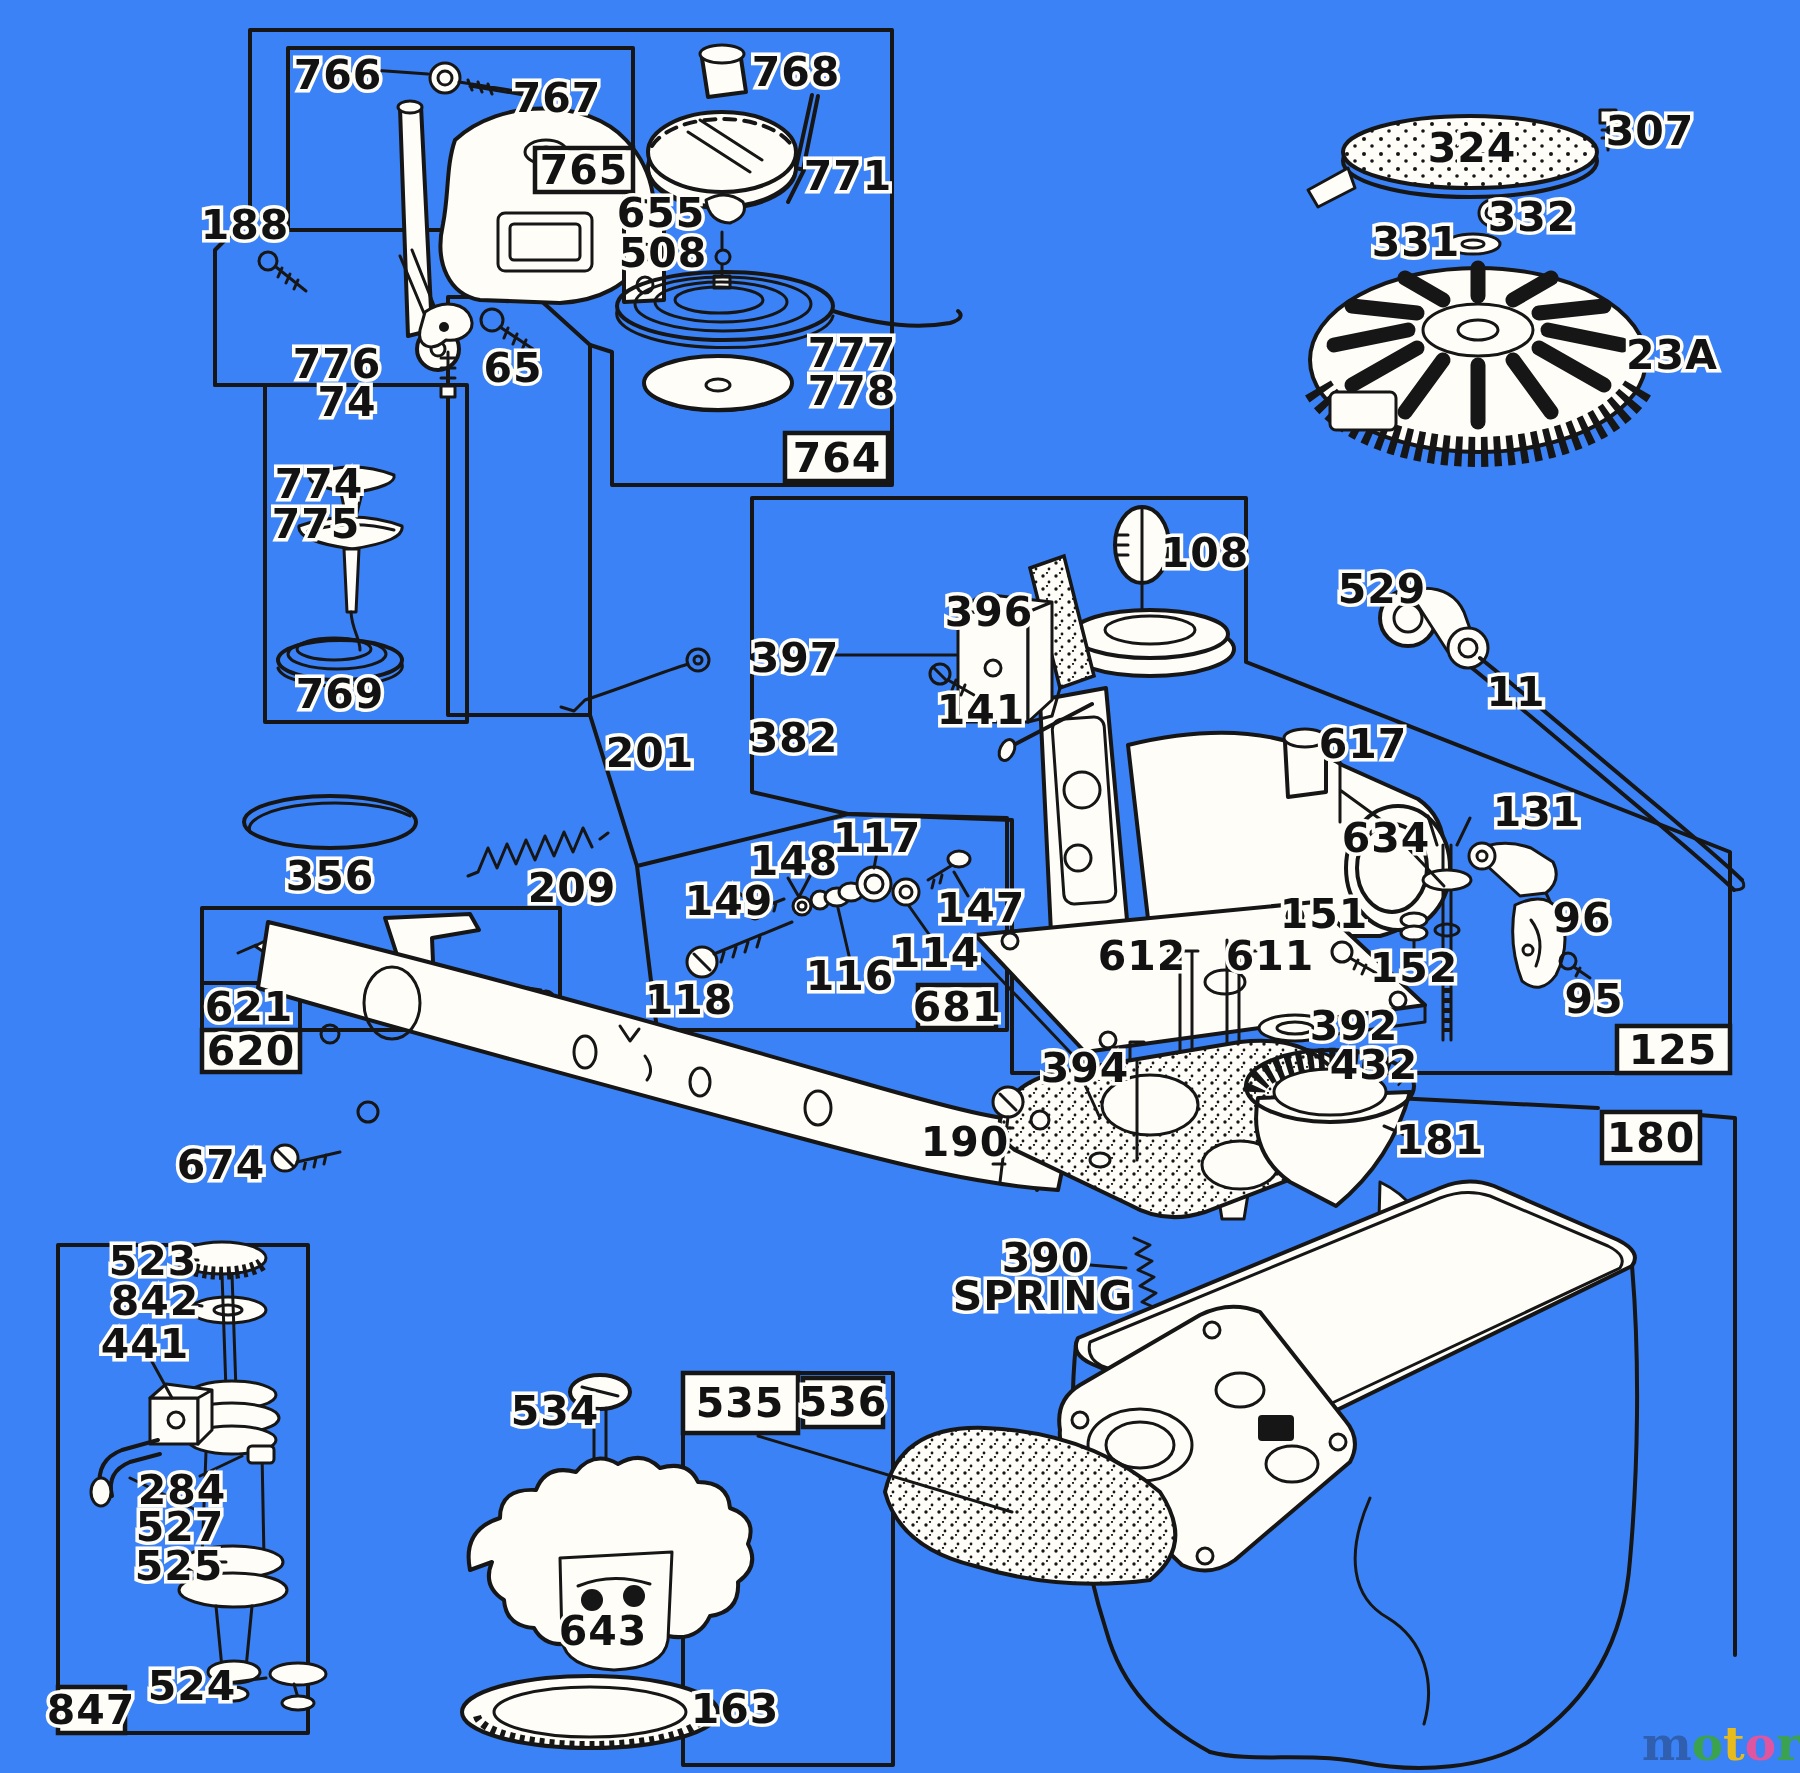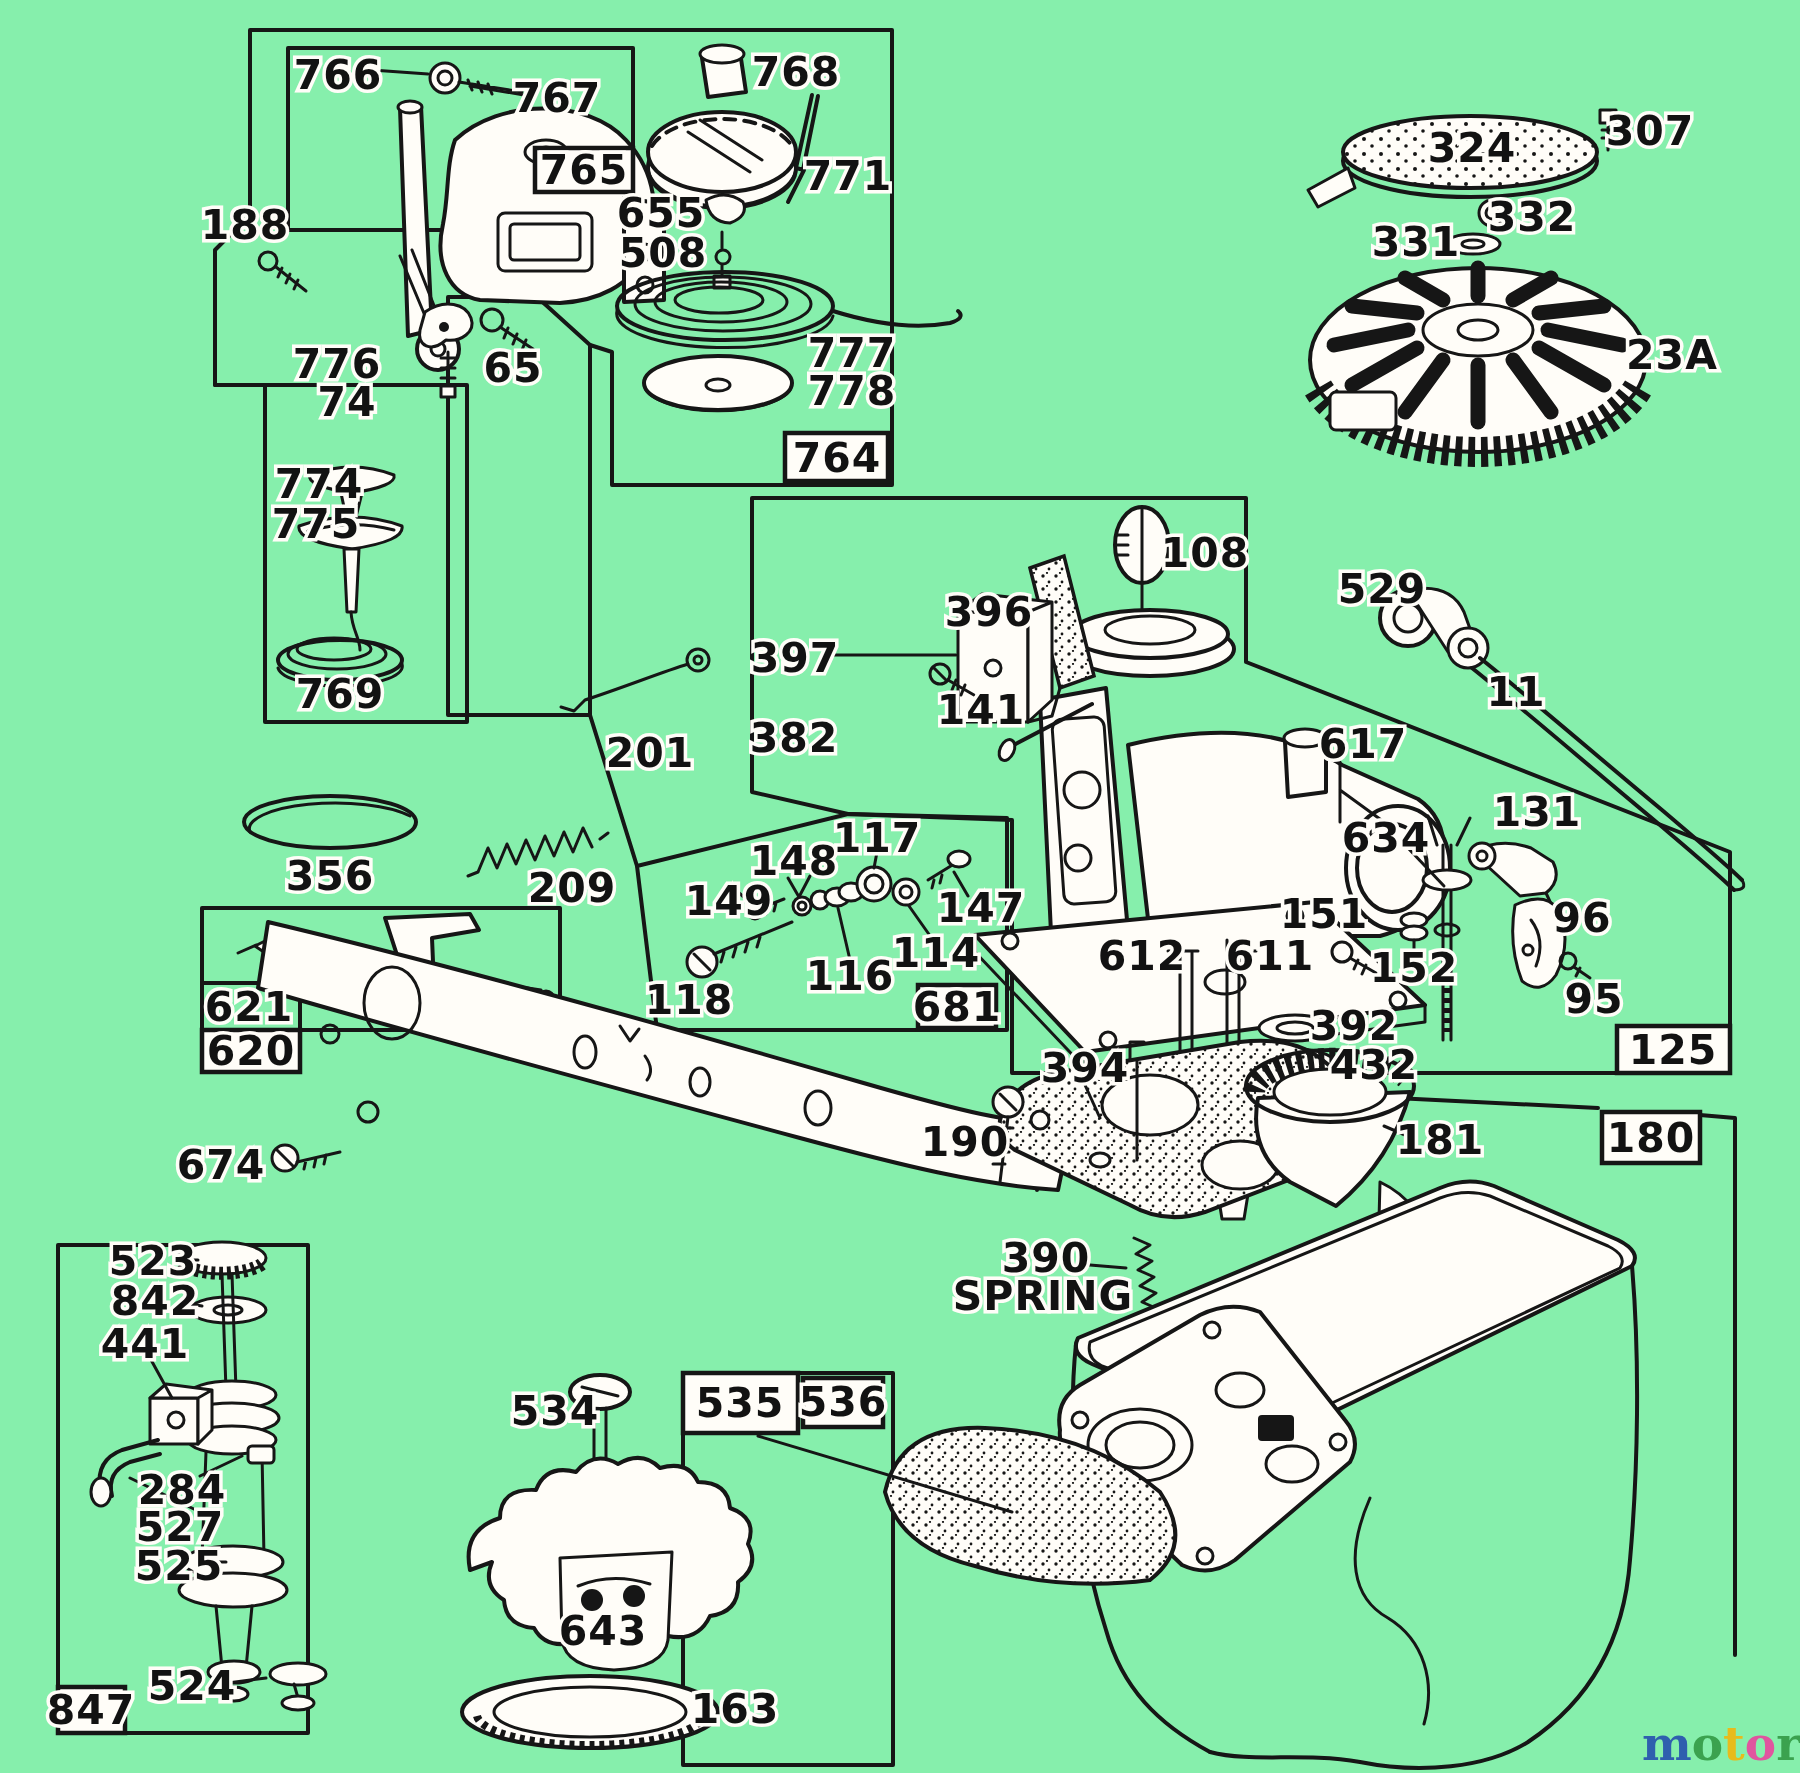--- a/index.html
+++ b/index.html
@@ -1,17 +1,17 @@
 <!DOCTYPE html>
 <html><head>
 <meta charset="utf-8">
 <title>engine-carburetor-and-recoil-starter-exploded-parts-diagram</title>
 <style>
   html,body{margin:0;padding:0;background:#fff;}
-  .stage{position:relative;width:1800px;height:1773px;background:#86efac;overflow:hidden;
+  .stage{position:relative;width:1800px;height:1773px;background:#3b82f6;overflow:hidden;
          font-family:"DejaVu Sans","Liberation Sans",sans-serif;}
   svg{position:absolute;left:0;top:0;}
   .ln{stroke:#161616;fill:none;stroke-width:4;stroke-linecap:round;stroke-linejoin:round;}
   .ln2{stroke:#161616;fill:none;stroke-width:3;stroke-linecap:round;stroke-linejoin:round;}
   .wh{stroke:#161616;fill:#fffdf8;stroke-width:4;stroke-linejoin:round;}
   .wh2{stroke:#161616;fill:#fffdf8;stroke-width:3;stroke-linejoin:round;}
   .cell{stroke:#161616;fill:#fffdf8;stroke-width:4.5;}
   .lbl{font-family:"DejaVu Sans","Liberation Sans",sans-serif;font-weight:700;font-size:41px;
        fill:#121212;stroke:#fffdf8;stroke-width:7;paint-order:stroke;letter-spacing:1px;}
   .wm{font-family:"DejaVu Serif","Liberation Serif",serif;font-weight:700;font-size:47px;}

